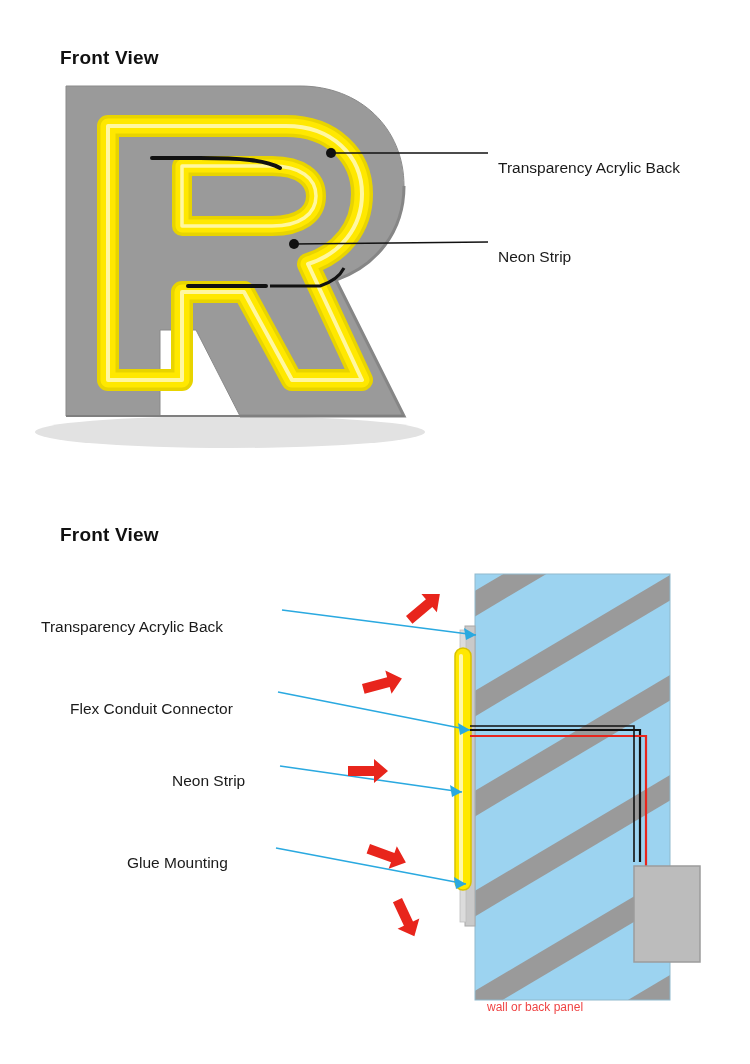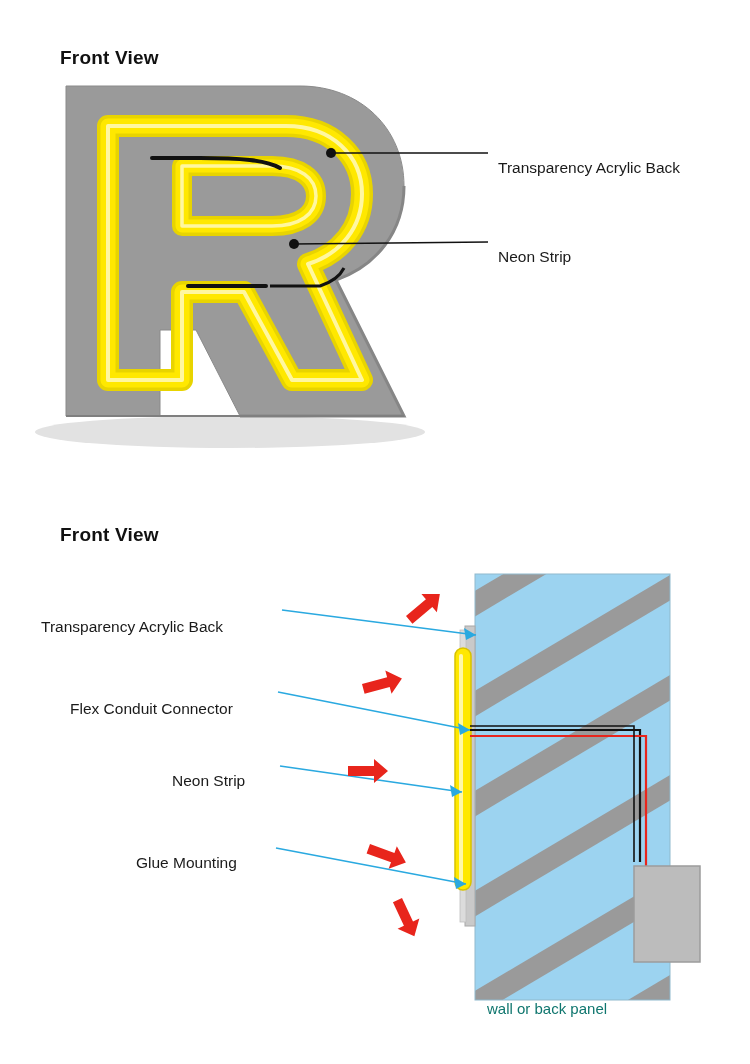--- a/index.html
+++ b/index.html
@@ -59,22 +59,22 @@
     color: #6e6e6e;
     opacity: 0.85;
     font-family: "Liberation Sans", sans-serif;
     letter-spacing: 0.5px;
   }
 
   .wall-caption {
     position: absolute;
     left: 487px;
     top: 1000px;
-    font-size: 15px;
-    color: #0f766e;
+    font-size: 12px;
+    color: #ef4444;
     white-space: nowrap;
   }
 
   .power-label {
     position: absolute;
     left: 641px;
     top: 931px;
     font-size: 15px;
     color: #111111;
     white-space: nowrap;
@@ -92,21 +92,21 @@
   <div class="callout-label" style="left:498px; top:145px;">Transparency Acrylic Back</div>
 
   <div class="callout-label" style="left:498px; top:234px;">Neon Strip</div>
 
   <div class="callout-label" style="left:41px; top:604px;">Transparency Acrylic Back</div>
 
   <div class="callout-label" style="left:70px; top:686px;">Flex Conduit Connector</div>
 
   <div class="callout-label" style="left:172px; top:758px;">Neon Strip</div>
 
-  <div class="callout-label" style="left:136px; top:840px;">Glue Mounting</div>
+  <div class="callout-label" style="left:127px; top:840px;">Glue Mounting</div>
 
   <div class="wall-caption">wall or back panel</div>
 
   <div class="power-label">Power</div>
 
 
   <svg class="svg-layer" viewBox="0 0 750 1064" xmlns="http://www.w3.org/2000/svg">
 
     <defs>
       <clipPath id="wallClip">

